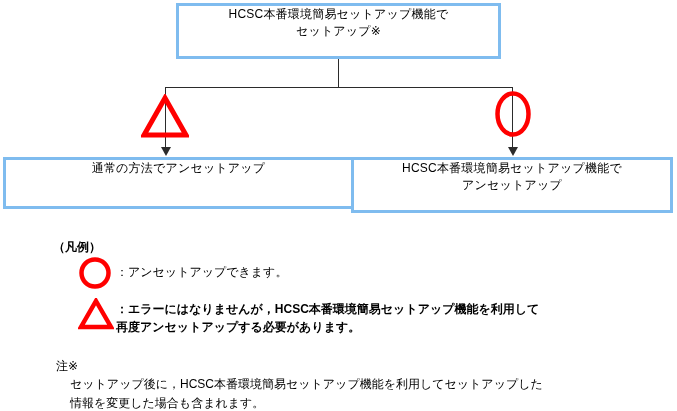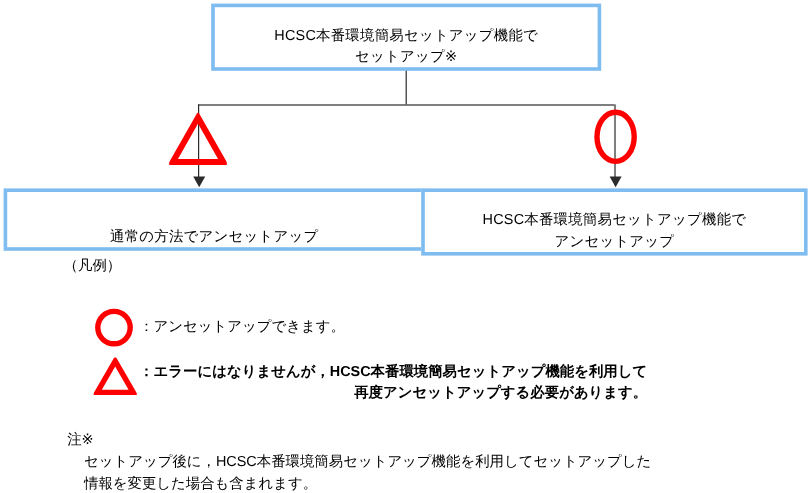--- a/index.html
+++ b/index.html
@@ -16,21 +16,21 @@
     overflow: hidden;
   }
 
   
   .flow-box {
     position: absolute;
     box-sizing: border-box;
     border: 3px solid #7FBCEF;
     background: #ffffff;
     display: flex;
-    align-items: flex-end;
+    align-items: flex-start;
     justify-content: center;
     text-align: center;
     line-height: 1.45;
     font-size: 12px;
     letter-spacing: 0.2px;
   }
   .flow-box .box-text { display: block; white-space: pre-line; }
 
   #box-top     { left: 176px; top: 3px;   width: 325px; height: 56px; }
   #box-left    { left: 3px;   top: 157px; width: 351px; height: 52px; }
@@ -67,30 +67,30 @@
   
   .sym { position: absolute; }
 
   
   #sym-triangle { left: 141px; top: 94px; width: 48px; height: 44px; }
   #sym-circle   { left: 494px; top: 90px; width: 38px; height: 48px; }
 
   
   #legend-title {
     position: absolute;
-    left: 53px; top: 213px;
+    left: 53px; top: 239px;
     font-size: 12px;
+    font-weight: bold;
   }
   .legend-sym { position: absolute; }
   .legend-text {
     position: absolute;
     font-size: 12px;
     line-height: 1.5;
     white-space: pre-line;
-    text-align: right;
   }
 
   #legend-circle-sym  { left: 78px;  top: 256px; width: 34px; height: 34px; }
   #legend-circle-text { left: 116px; top: 263px; }
 
   #legend-triangle-sym  { left: 78px;  top: 298px; width: 36px; height: 32px; }
   #legend-triangle-text { left: 116px; top: 300px; font-weight: bold; }
 
   
   #note-label {

